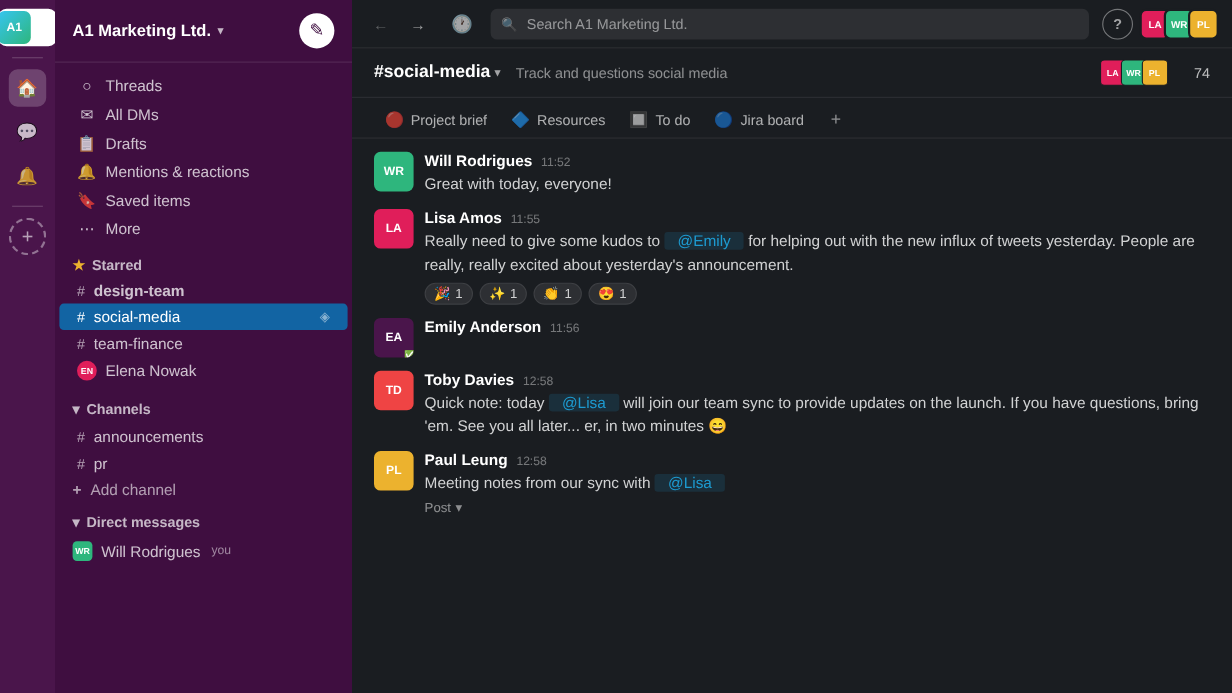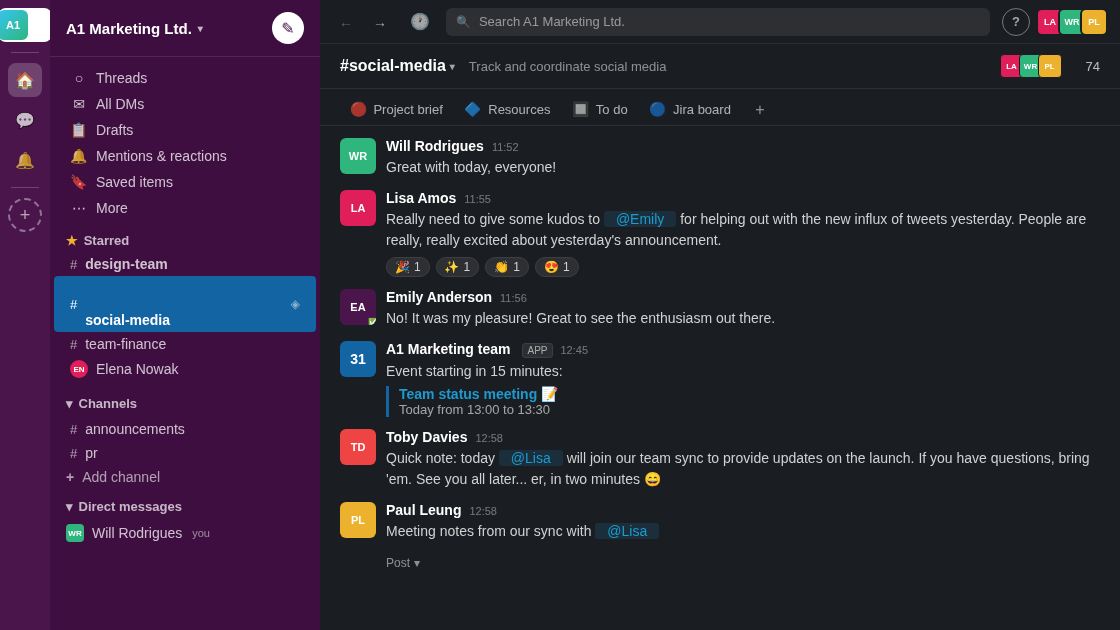--- a/index.html
+++ b/index.html
@@ -314,21 +314,21 @@
     .quoted-block {
       border-left: 3px solid #1264a3;
       padding-left: 10px;
       margin-top: 4px;
     }
     .quoted-title { color: #1d9bd1; font-size: 14px; font-weight: 600; cursor: pointer; }
     .quoted-text { font-size: 13px; color: rgba(255,255,255,0.6); }
     .post-btn {
       display: inline-flex; align-items: center; gap: 4px;
       font-size: 12px; color: rgba(255,255,255,0.5);
-      cursor: pointer; margin-top: 14px;
+      cursor: pointer; margin-top: 4px;
     }
 
     
     .messages-area::-webkit-scrollbar { width: 6px; }
     .messages-area::-webkit-scrollbar-track { background: transparent; }
     .messages-area::-webkit-scrollbar-thumb { background: rgba(255,255,255,0.2); border-radius: 3px; }
   </style>
 </head>
 <body>
 
@@ -385,21 +385,21 @@
       <div class="section-header">
         <span class="star">★</span>
         <span>Starred</span>
       </div>
       <div class="channel-item">
         <span class="hash">#</span>
         <span style="font-weight:600;">design-team</span>
       </div>
       <div class="channel-item active">
         <span class="hash">#</span>
-        <span style="font-weight:700;margin-top:32px;">social-media</span>
+        <span style="font-weight:400;">social-media</span>
         <span class="bookmark">◈</span>
       </div>
       <div class="channel-item">
         <span class="hash">#</span>
         <span>team-finance</span>
       </div>
       <div class="channel-item">
         <div class="msg-avatar" style="width:18px;height:18px;border-radius:50%;font-size:8px;background:#e01e5a;flex-shrink:0;">EN</div>
         <span>Elena Nowak</span>
       </div>
@@ -455,21 +455,21 @@
       <div class="u-avatar" style="background:#ECB22E;">PL</div>
     </div>
   </div>
 
   <div class="channel-header">
     <div class="channel-title-area">
       <div class="channel-name">
         <span>#social-media</span>
         <span class="chevron">▾</span>
       </div>
-      <span class="channel-desc">Track and coordinate social media</span>
+      <span class="channel-desc">Track and questions social media</span>
     </div>
     <div class="header-right">
       <div class="avatar-stack">
         <div class="av-small" style="background:#e01e5a;">LA</div>
         <div class="av-small" style="background:#2eb67d;">WR</div>
         <div class="av-small" style="background:#ECB22E;">PL</div>
       </div>
       <span class="member-count">74</span>
     </div>
   </div>
@@ -529,39 +529,23 @@
     <div class="message-row">
       <div class="msg-avatar" style="background:#4a154b;position:relative;">
         EA
         <span style="position:absolute;bottom:-2px;right:-2px;font-size:8px;">✅</span>
       </div>
       <div class="msg-body">
         <div class="msg-header">
           <span class="msg-author">Emily Anderson</span>
           <span class="msg-time">11:56</span>
         </div>
-        <div class="msg-text">No! It was my pleasure! Great to see the enthusiasm out there.</div>
-      </div>
-    </div>
-
-    <div class="message-row">
-      <div class="calendar-avatar">31</div>
-      <div class="msg-body">
-        <div class="msg-header">
-          <span class="msg-author">A1 Marketing team</span>
-          <span class="app-badge">APP</span>
-          <span class="msg-time">12:45</span>
-        </div>
-        <div class="msg-text">Event starting in 15 minutes:</div>
-        <div class="quoted-block">
-          <div class="quoted-title">Team status meeting 📝</div>
-          <div class="quoted-text">Today from 13:00 to 13:30</div>
-        </div>
-      </div>
-    </div>
+      </div>
+    </div>
+
 
     <div class="message-row">
       <div class="msg-avatar" style="background:#ef4444;">TD</div>
       <div class="msg-body">
         <div class="msg-header">
           <span class="msg-author">Toby Davies</span>
           <span class="msg-time">12:58</span>
         </div>
         <div class="msg-text">
           Quick note: today <span class="mention">@Lisa</span> will join our team sync to provide updates on the launch. If you have questions, bring 'em. See you all later... er, in two minutes 😄

